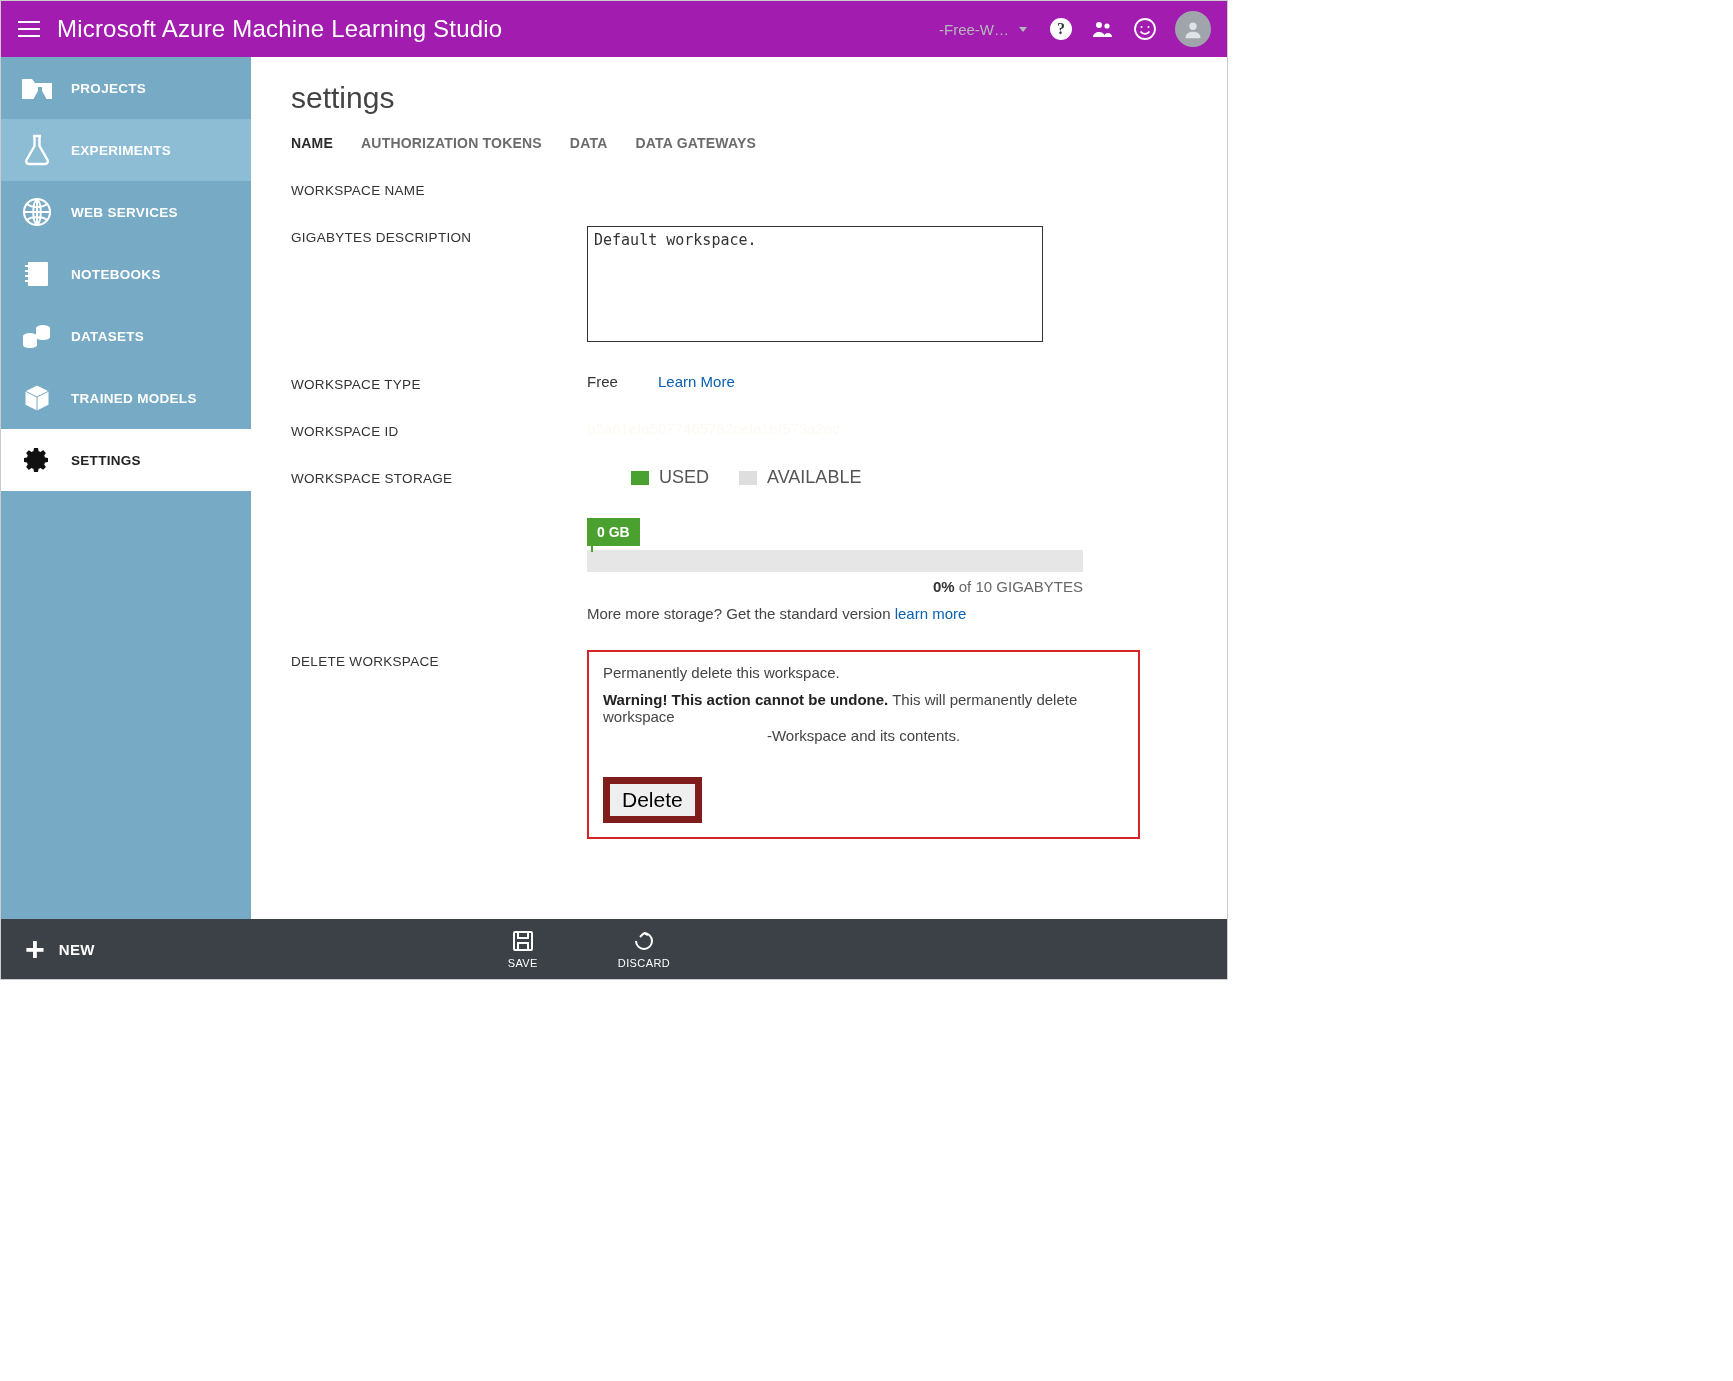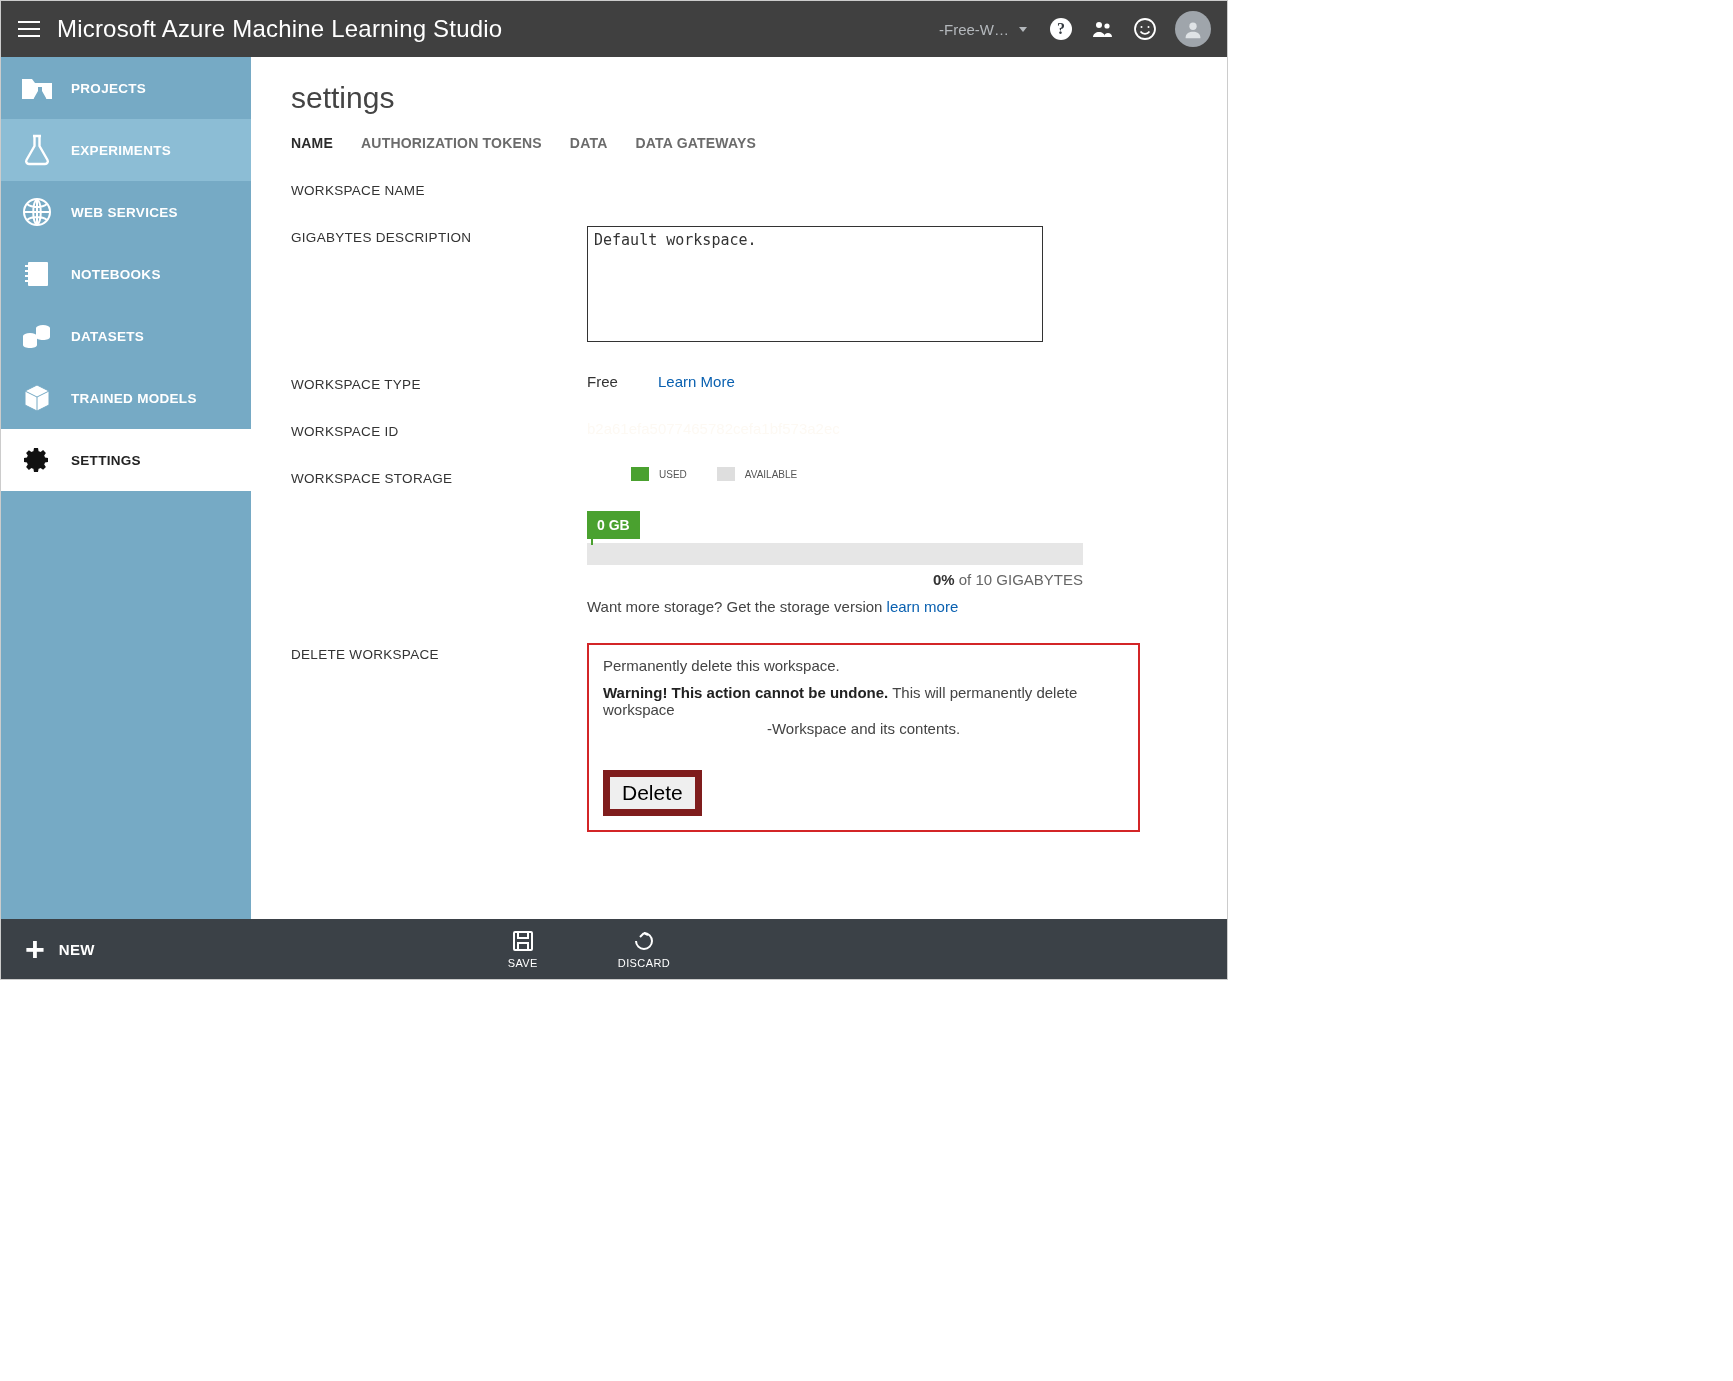--- a/index.html
+++ b/index.html
@@ -10,21 +10,21 @@
     color: #333;
     background: #fff;
     width: 1228px;
     height: 980px;
     overflow: hidden;
     border: 1px solid #ccc;
   }
   
   .topbar {
     height: 56px;
-    background: #404040;
+    background: #a21caf;
     color: #fff;
     display: flex;
     align-items: center;
     padding: 0 16px 0 0;
   }
   .hamburger {
     width: 56px; height:56px;
     display:flex; align-items:center; justify-content:center;
     cursor:pointer;
   }
@@ -114,21 +114,21 @@
   .textarea {
     width: 456px; height:116px;
     border:1px solid #333; padding:4px 6px; font-size:15px; color:#333;
     resize:none;
   }
   .type-line { font-size:15px; color:#333; }
   .link { color:#0960b0; cursor:pointer; }
   .link-inline { margin-left: 36px; }
   .wsid { color:#fdf9f3; font-size:15px; user-select:none; }
   
-  .legend { display:flex; align-items:center; gap:10px; font-size:10px; color:#555; margin-bottom:30px;padding-left:44px; }
+  .legend { display:flex; align-items:center; gap:10px; font-size:18px; color:#555; margin-bottom:30px;padding-left:44px; }
   .swatch { width:18px; height:14px; display:inline-block; }
   .sw-used { background:#4aa12f; }
   .sw-avail { background:#dedede; }
   .usage-badge {
     background:#4aa12f; color:#fff; font-size:14px; font-weight:600;
     padding: 6px 10px; display:inline-block;
   }
   .usage-row { position:relative; margin-bottom:4px; }
   .usage-pointer {
     position:absolute; left:4px; top:100%; width:2px; height:6px; background:#4aa12f;
@@ -328,21 +328,21 @@
         </div>
         <div class="usage-row">
           <span class="usage-badge">0 GB</span>
           <span class="usage-pointer"></span>
         </div>
         <div class="usage-bar"></div>
         <div class="usage-caption">
           <b>0%</b><span> of 10 GIGABYTES</span>
         </div>
         <div class="more-storage">
-          <span>Want more storage? Get the storage version </span><span class="link">learn more</span>
+          <span>More more storage? Get the standard version </span><span class="link">learn more</span>
         </div>
       </div>
     </div>
 
     <div class="form-row">
       <div class="label">DELETE WORKSPACE</div>
       <div class="value">
         <div class="danger">
           <div class="dline">Permanently delete this workspace.</div>
           <div class="dline" style="margin-top:10px">

